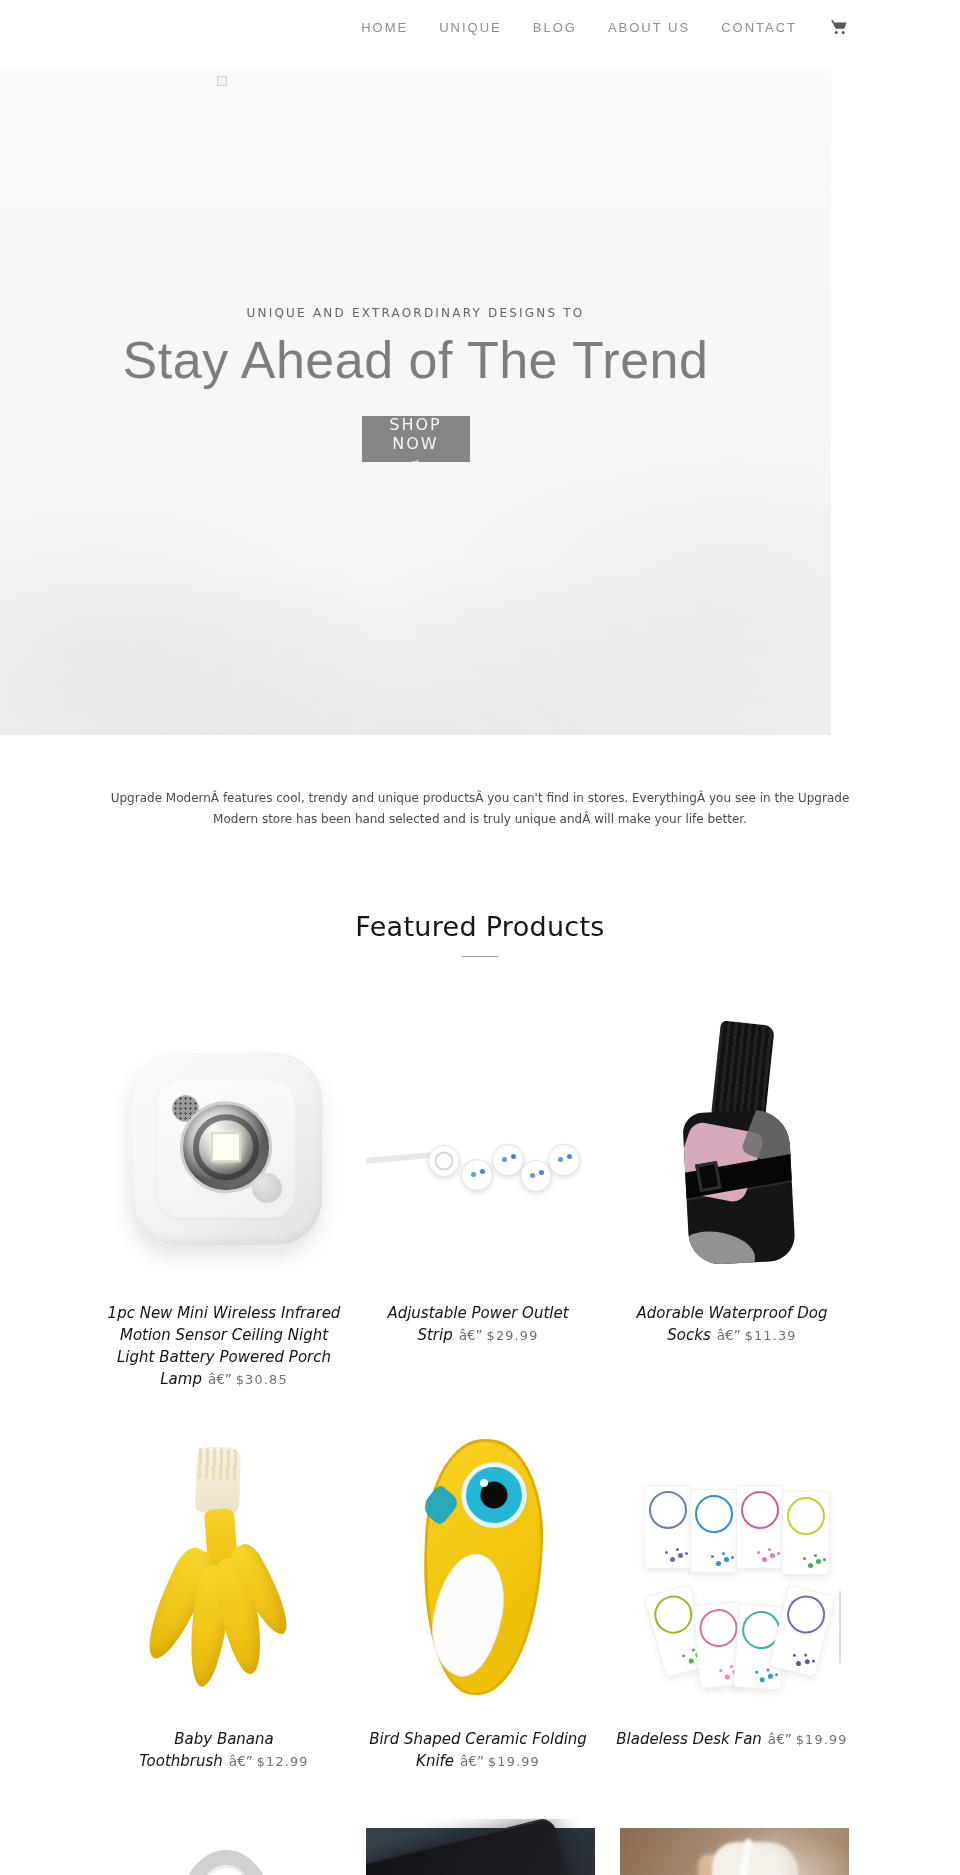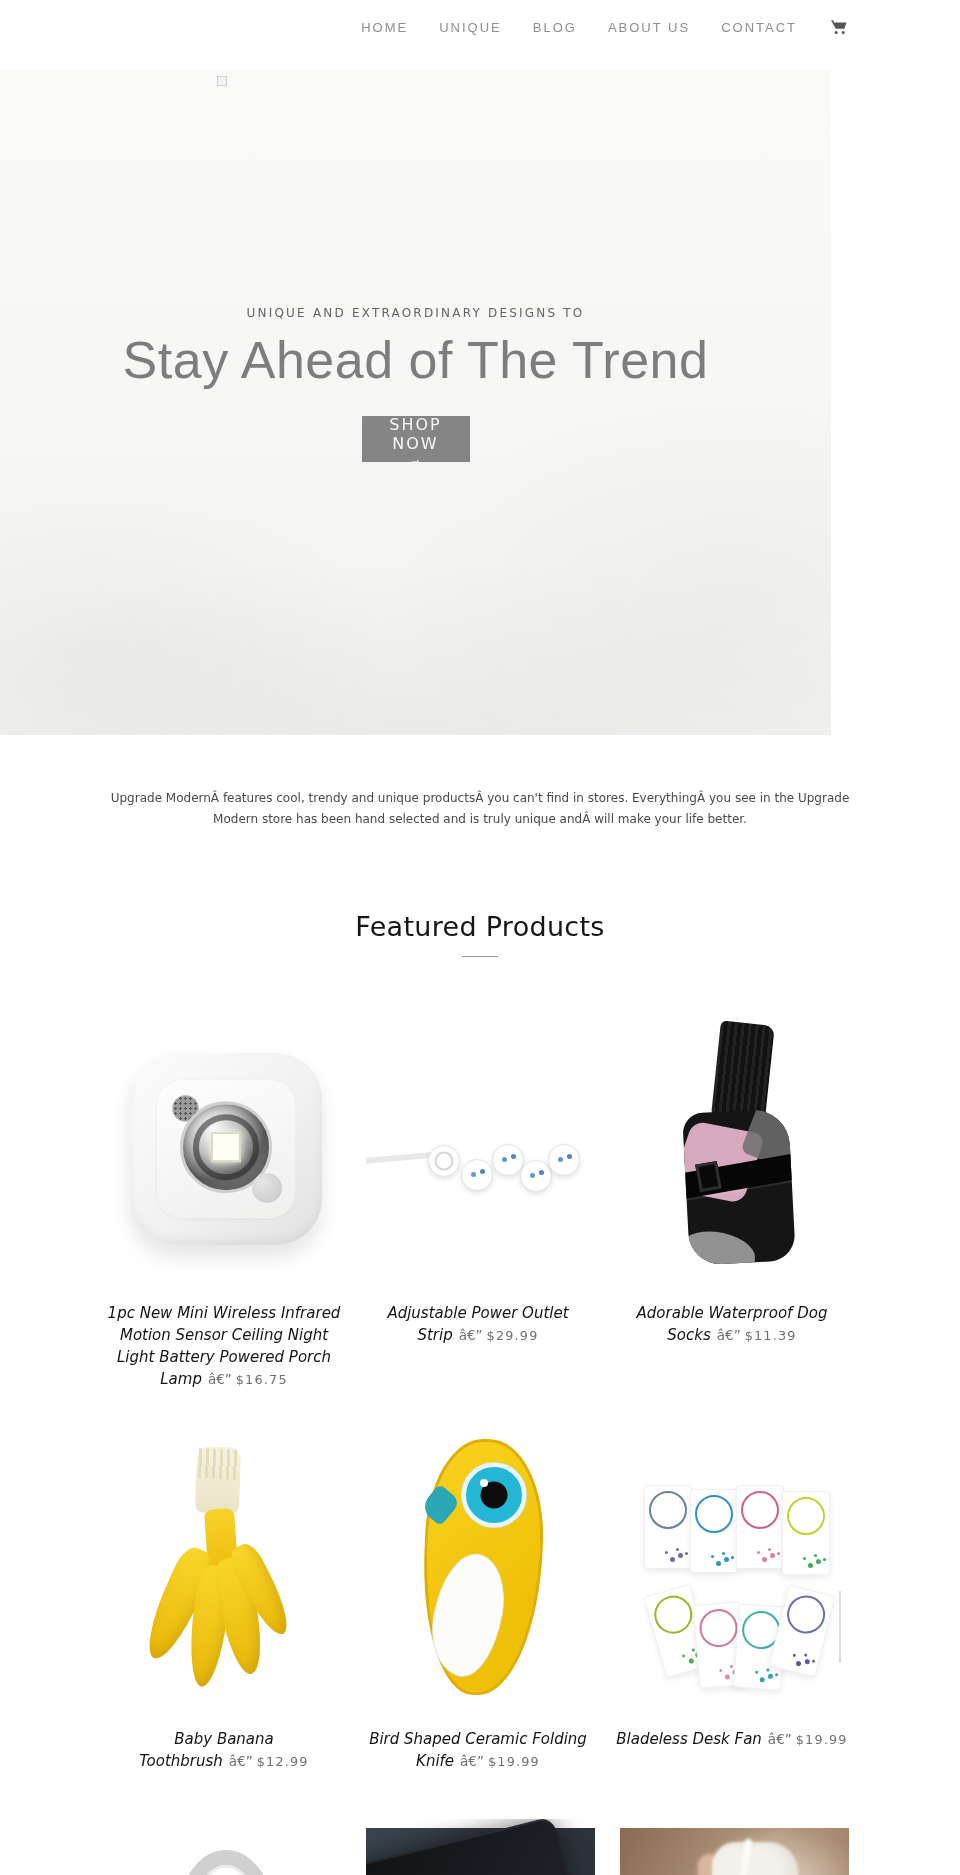--- a/index.html
+++ b/index.html
@@ -309,21 +309,21 @@
         <div class="scene">
           <div class="nightlight">
             <div class="nl-panel"></div>
             <div class="nl-mic"></div>
             <div class="nl-lens"></div>
             <div class="nl-pir"></div>
           </div>
         </div>
       </div>
       <div class="caption">
-        <span class="ptitle">1pc New Mini Wireless Infrared Motion Sensor Ceiling Night Light Battery Powered Porch Lamp</span><span class="psep">â€”</span><span class="pprice">$16.75</span>
+        <span class="ptitle">1pc New Mini Wireless Infrared Motion Sensor Ceiling Night Light Battery Powered Porch Lamp</span><span class="psep">â€”</span><span class="pprice">$30.85</span>
       </div>
     </div>
 
     <div class="card">
       <div class="imgbox r1">
         <div class="scene">
           <div class="cord"></div>
           <div class="sock ring" style="left:62px;top:132px;"></div>
           <div class="sock dots" style="left:95px;top:146px;"></div>
           <div class="sock dots" style="left:126px;top:131px;"></div>

